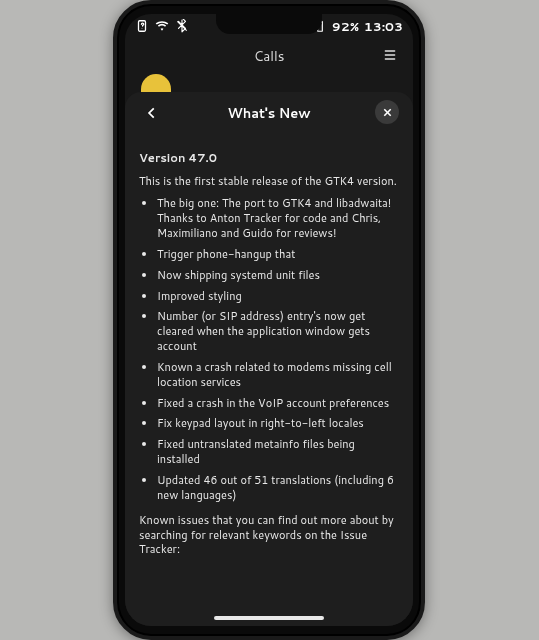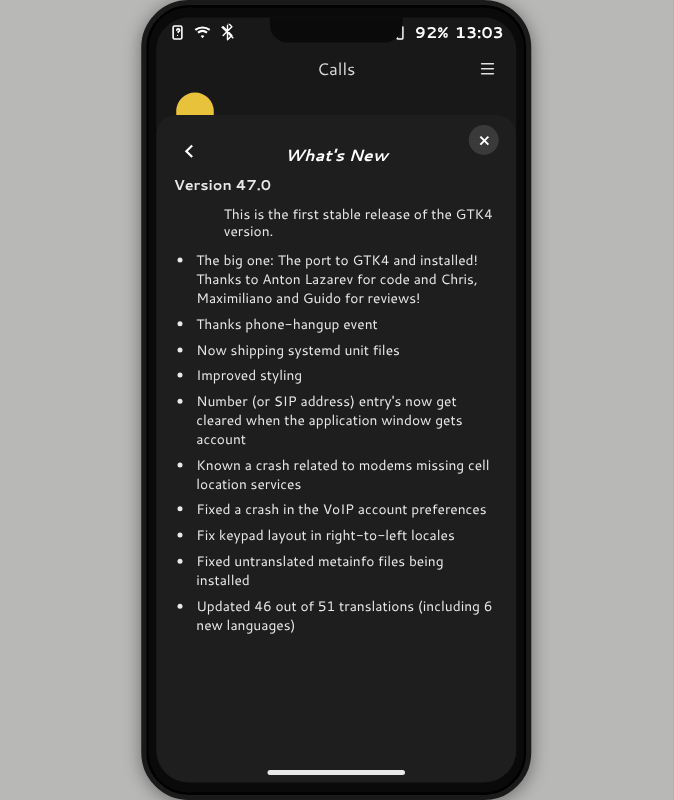--- a/index.html
+++ b/index.html
@@ -58,44 +58,43 @@
   .sheet {
     position: absolute;
     left: 0; right: 0; top: 78px; bottom: 0;
     background: #1e1e1e;
     border-top-left-radius: 16px;
     border-top-right-radius: 16px;
     padding: 0 14px 30px 14px;
     overflow: hidden;
   }
   .sheet-hdr {
-    display: flex; align-items: flex-end; height: 42px;
+    display: flex; align-items: center; height: 42px;
     position: relative;
-    font-style: italic;
   }
   .sheet-hdr .back {
     width: 26px; height: 26px; display: flex; align-items: center; justify-content: center;
   }
   .sheet-hdr .title {
     position: absolute; left: 0; right: 0; text-align: center;
     font-size: 13px; font-weight: 700; color: #fff;
   }
   .sheet-hdr .close {
     position: absolute; right: 0; top: 8px;
     width: 24px; height: 24px; border-radius: 50%;
     background: #3a3a3a; display: flex; align-items: center; justify-content: center;
   }
   .content {
     font-size: 11px; line-height: 1.35; color: #e9e9e9;
     overflow-y: auto; height: calc(100% - 42px);
   }
   .content .ver {
-    font-weight: 700; font-size: 11.5px; margin: 6px 0 8px 0;
+    font-weight: 700; font-size: 11.5px; margin: 16px 0 8px 0;
   }
-  .content .intro { margin-bottom: 8px; margin-left: 40px; }
+  .content .intro { margin-bottom: 8px; }
   .content ul { list-style: disc; padding-left: 18px; margin-bottom: 10px; }
   .content li { margin-bottom: 6px; }
   .content .known { margin-bottom: 8px; }
   .homebar {
     position: absolute; bottom: 6px; left: 50%; transform: translateX(-50%);
     width: 110px; height: 4px; background: #fff; border-radius: 3px; opacity: .9;
   }
   .peek {
     position: absolute; left: 16px; top: 60px;
     width: 30px; height: 18px; border-top-left-radius: 30px; border-top-right-radius: 30px;
@@ -167,29 +166,30 @@
               <line x1="5" y1="5" x2="19" y2="19"></line>
               <line x1="19" y1="5" x2="5" y2="19"></line>
             </svg>
         </div>
       </div>
 
       <div class="content">
         <div class="ver">Version 47.0</div>
         <div class="intro">This is the first stable release of the GTK4 version.</div>
         <ul>
-          <li>The big one: The port to GTK4 and installed! Thanks to Anton Lazarev for code and Chris, Maximiliano and Guido for reviews!</li>
-          <li>Thanks phone-hangup event</li>
+          <li>The big one: The port to GTK4 and libadwaita! Thanks to Anton Tracker for code and Chris, Maximiliano and Guido for reviews!</li>
+          <li>Trigger phone-hangup that</li>
           <li>Now shipping systemd unit files</li>
           <li>Improved styling</li>
           <li>Number (or SIP address) entry's now get cleared when the application window gets account</li>
           <li>Known a crash related to modems missing cell location services</li>
           <li>Fixed a crash in the VoIP account preferences</li>
           <li>Fix keypad layout in right-to-left locales</li>
           <li>Fixed untranslated metainfo files being installed</li>
           <li>Updated 46 out of 51 translations (including 6 new languages)</li>
         </ul>
+        <div class="known">Known issues that you can find out more about by searching for relevant keywords on the Issue Tracker:</div>
       </div>
     </div>
 
     <div class="homebar"></div>
   </div>
 </div>
 
 </body></html>

